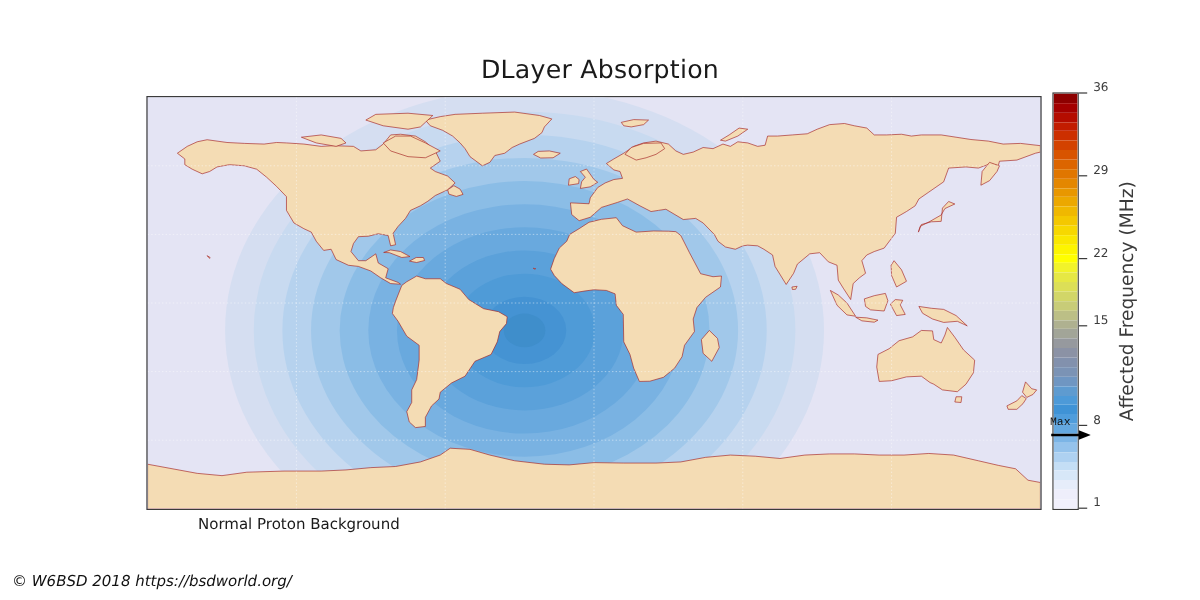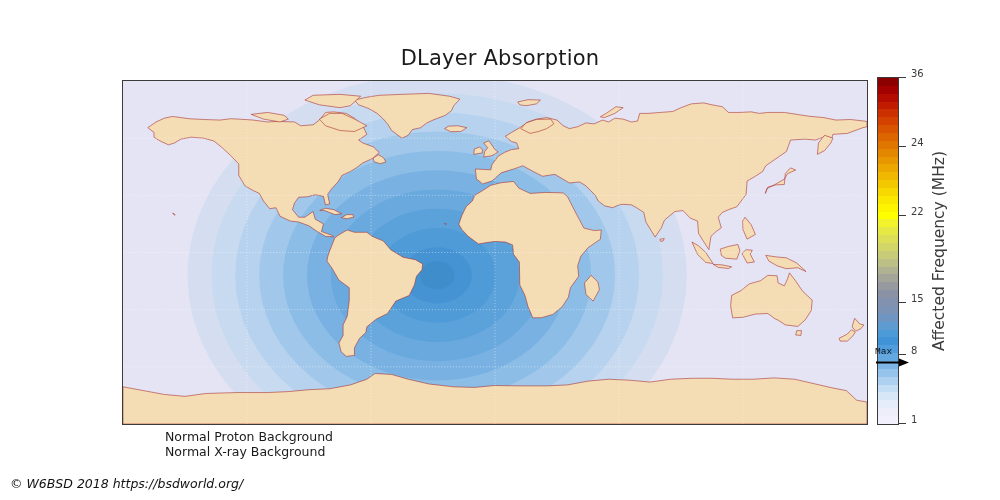--- a/index.html
+++ b/index.html
@@ -175,27 +175,27 @@
         <div class="cbar-seg" style="height: 7.86364px; background: rgb(238, 238, 251);"></div>
         <div class="cbar-seg" style="height: 7.86364px; background: rgb(241, 240, 252);"></div>
       </div>
     <div class="cb-ticks" id="cbticks">
         <div class="cb-tick" style="top: 1px;">
           <i></i>
           <span>36</span>
         </div>
         <div class="cb-tick" style="top: 70.2px;">
           <i></i>
-          <span>24</span>
+          <span>29</span>
         </div>
         <div class="cb-tick" style="top: 139.4px;">
           <i></i>
           <span>22</span>
         </div>
-        <div class="cb-tick" style="top: 226px;">
+        <div class="cb-tick" style="top: 195px;">
           <i></i>
           <span>15</span>
         </div>
         <div class="cb-tick" style="top: 277.8px;">
           <i></i>
           <span>8</span>
         </div>
         <div class="cb-tick" style="top: 347px;">
           <i></i>
           <span>1</span>
@@ -206,17 +206,16 @@
       <svg class="cb-max-arrow" viewBox="0 0 34 9">
         <line x1="1" y1="4.5" x2="25" y2="4.5" stroke="#000" stroke-width="2"></line>
         <polygon points="24,0.5 34,4.5 24,8.5" fill="#000"></polygon>
       </svg>
     </div>
   </div>
   <div class="cb-axis-label">Affected Frequency (MHz)</div>
 
   <div class="notes">
     <div>Normal Proton Background</div>
-    <div>Normal X-ray Background</div>
   </div>
   <div class="credit">© W6BSD 2018 https://bsdworld.org/</div>
 
 </div>
 
 </body></html>

